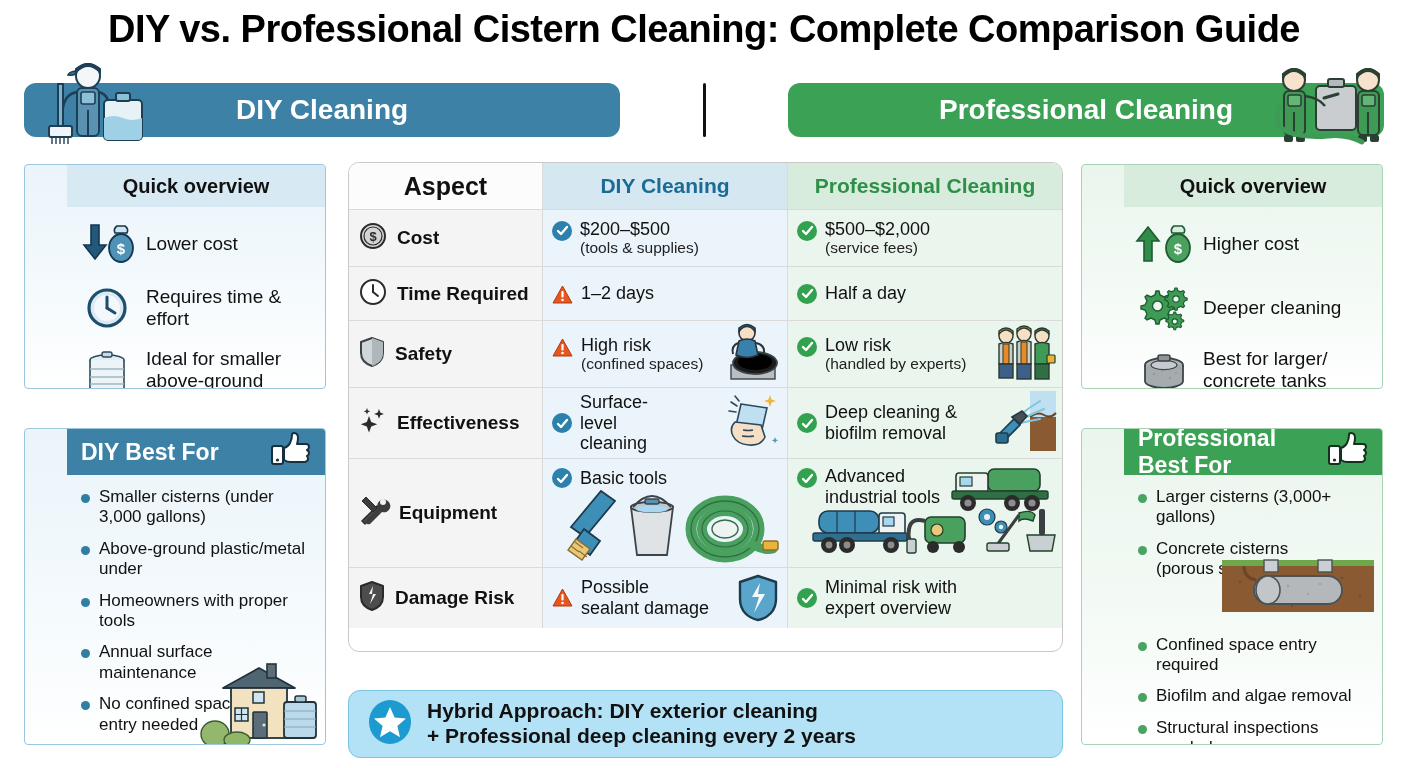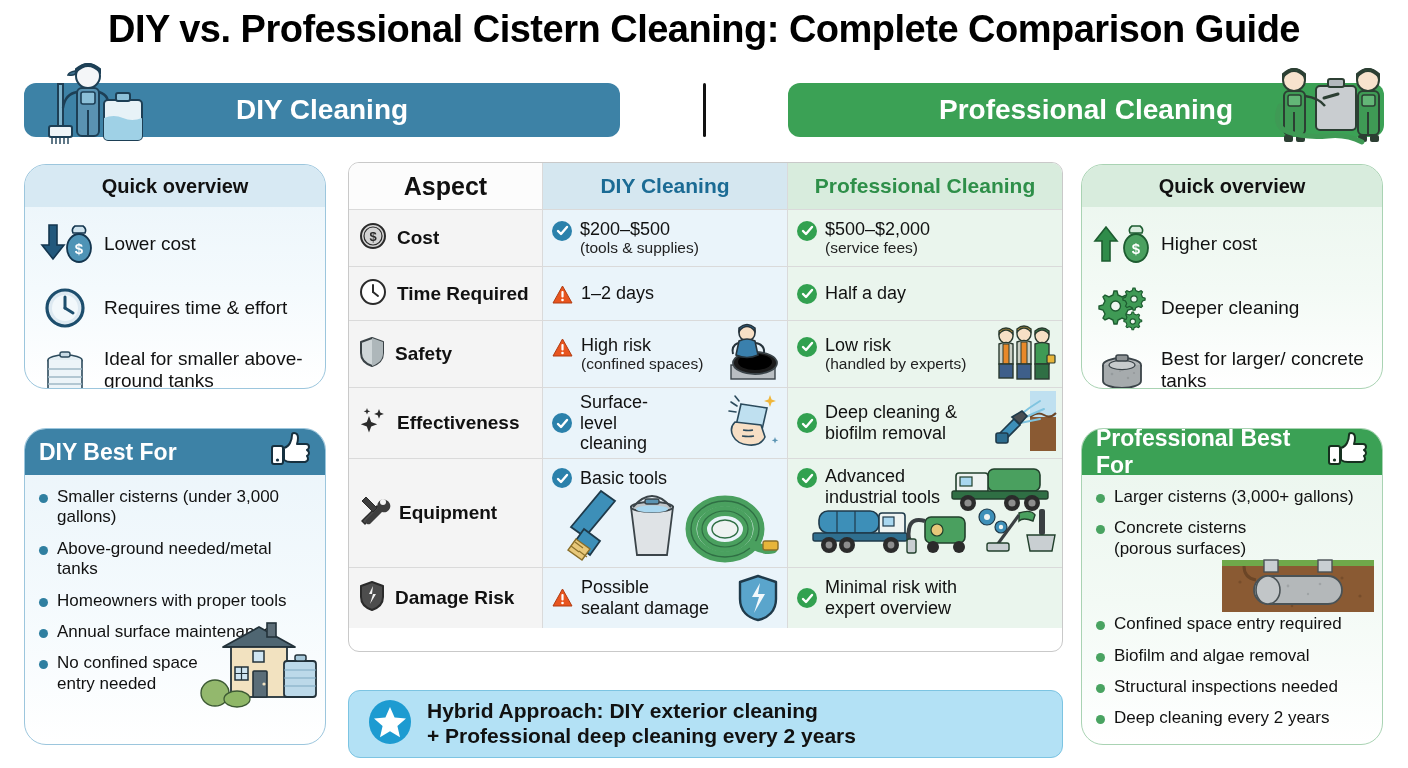--- a/index.html
+++ b/index.html
@@ -33,22 +33,23 @@
     position: absolute; left: 703px; top: 83px;
     width: 3px; height: 54px; background: #111; border-radius: 2px;
   }
   .pill-art { position: absolute; top: 60px; }
   .pill-art.left { left: 44px; }
   .pill-art.right { left: 1272px; }
 
   
   .card {
     position: absolute;
-    border-radius: 22px;
+    border-radius: 4px;
     overflow: hidden;
+    padding-left: 42px;
   }
   .card-blue { border: 1.5px solid #9cc6dd; background: linear-gradient(180deg,#eaf4fa 0%,#f4fafd 55%,#ffffff 100%); }
   .card-green { border: 1.5px solid #a9d3b3; background: linear-gradient(180deg,#eaf5ed 0%,#f3faf5 55%,#ffffff 100%); }
 
   .qo-head {
     height: 42px; display: flex; align-items: center; justify-content: center;
     font-size: 20px; font-weight: bold; color: #111;
   }
   .qo-head-blue { background: #d7e9f3; }
   .qo-head-green { background: #d8ecdd; }
@@ -244,21 +245,21 @@
         </svg>
       </span>
     </div>
     <div class="bf-body">
       <div class="bf-li">
           <span class="bf-dot dot-blue"></span>
           <span class="bf-txt">Smaller cisterns (under 3,000 gallons)</span>
         </div>
       <div class="bf-li">
           <span class="bf-dot dot-blue"></span>
-          <span class="bf-txt">Above-ground needed/metal tanks</span>
+          <span class="bf-txt">Above-ground plastic/metal under</span>
         </div>
       <div class="bf-li">
           <span class="bf-dot dot-blue"></span>
           <span class="bf-txt">Homeowners with proper tools</span>
         </div>
       <div class="bf-li">
           <span class="bf-dot dot-blue"></span>
           <span class="bf-txt">Annual surface maintenance</span>
         </div>
       <div class="bf-li">

